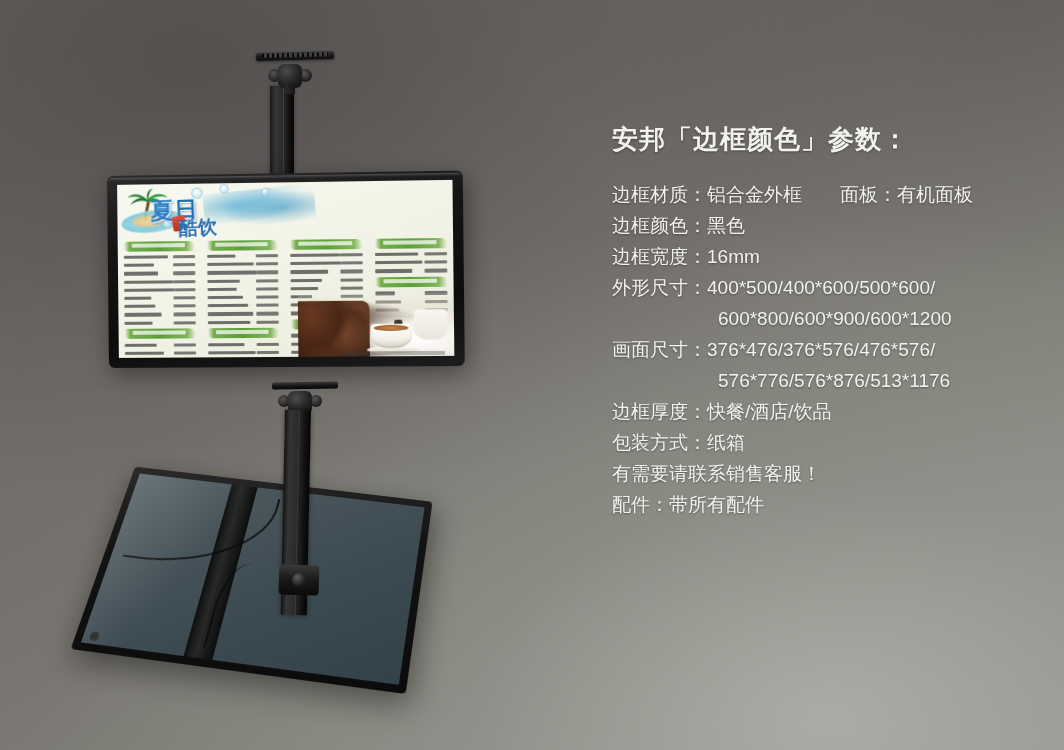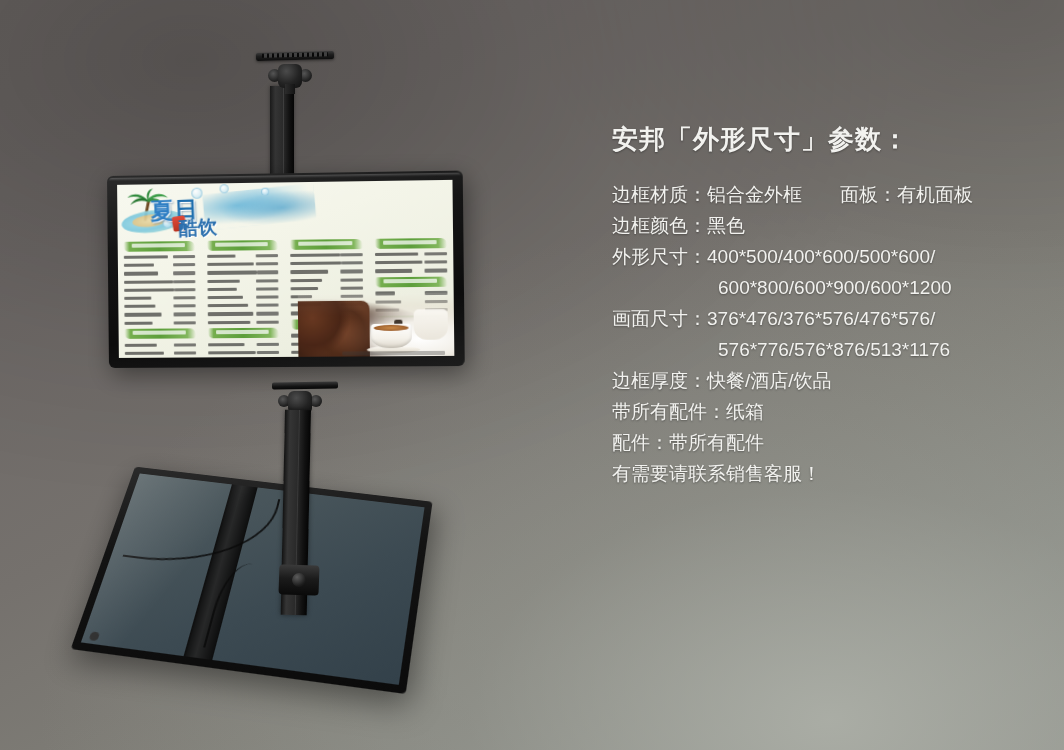--- a/index.html
+++ b/index.html
@@ -642,28 +642,29 @@
         <div class="corner-tab"></div>
       </div>
     </div>
   </div>
   <div class="clamp">
     <div class="blk"></div>
     <div class="bolt"></div>
   </div>
 
   <div class="spec-panel">
-    <div class="spec-title">安邦「外形尺寸」参数：</div>
+    <div class="spec-title">安邦「边框颜色」参数：</div>
     <div>
       <div class="spec-line">边框材质：铝合金外框　　面板：有机面板</div>
       <div class="spec-line">边框颜色：黑色</div>
+      <div class="spec-line">边框宽度：16mm</div>
       <div class="spec-line">外形尺寸：400*500/400*600/500*600/</div>
       <div class="spec-line indent">600*800/600*900/600*1200</div>
       <div class="spec-line">画面尺寸：376*476/376*576/476*576/</div>
       <div class="spec-line indent">576*776/576*876/513*1176</div>
       <div class="spec-line">边框厚度：快餐/酒店/饮品</div>
-      <div class="spec-line">带所有配件：纸箱</div>
+      <div class="spec-line">包装方式：纸箱</div>
+      <div class="spec-line">有需要请联系销售客服！</div>
       <div class="spec-line">配件：带所有配件</div>
-      <div class="spec-line">有需要请联系销售客服！</div>
     </div>
   </div>
 
 </div>
 
 </body></html>

